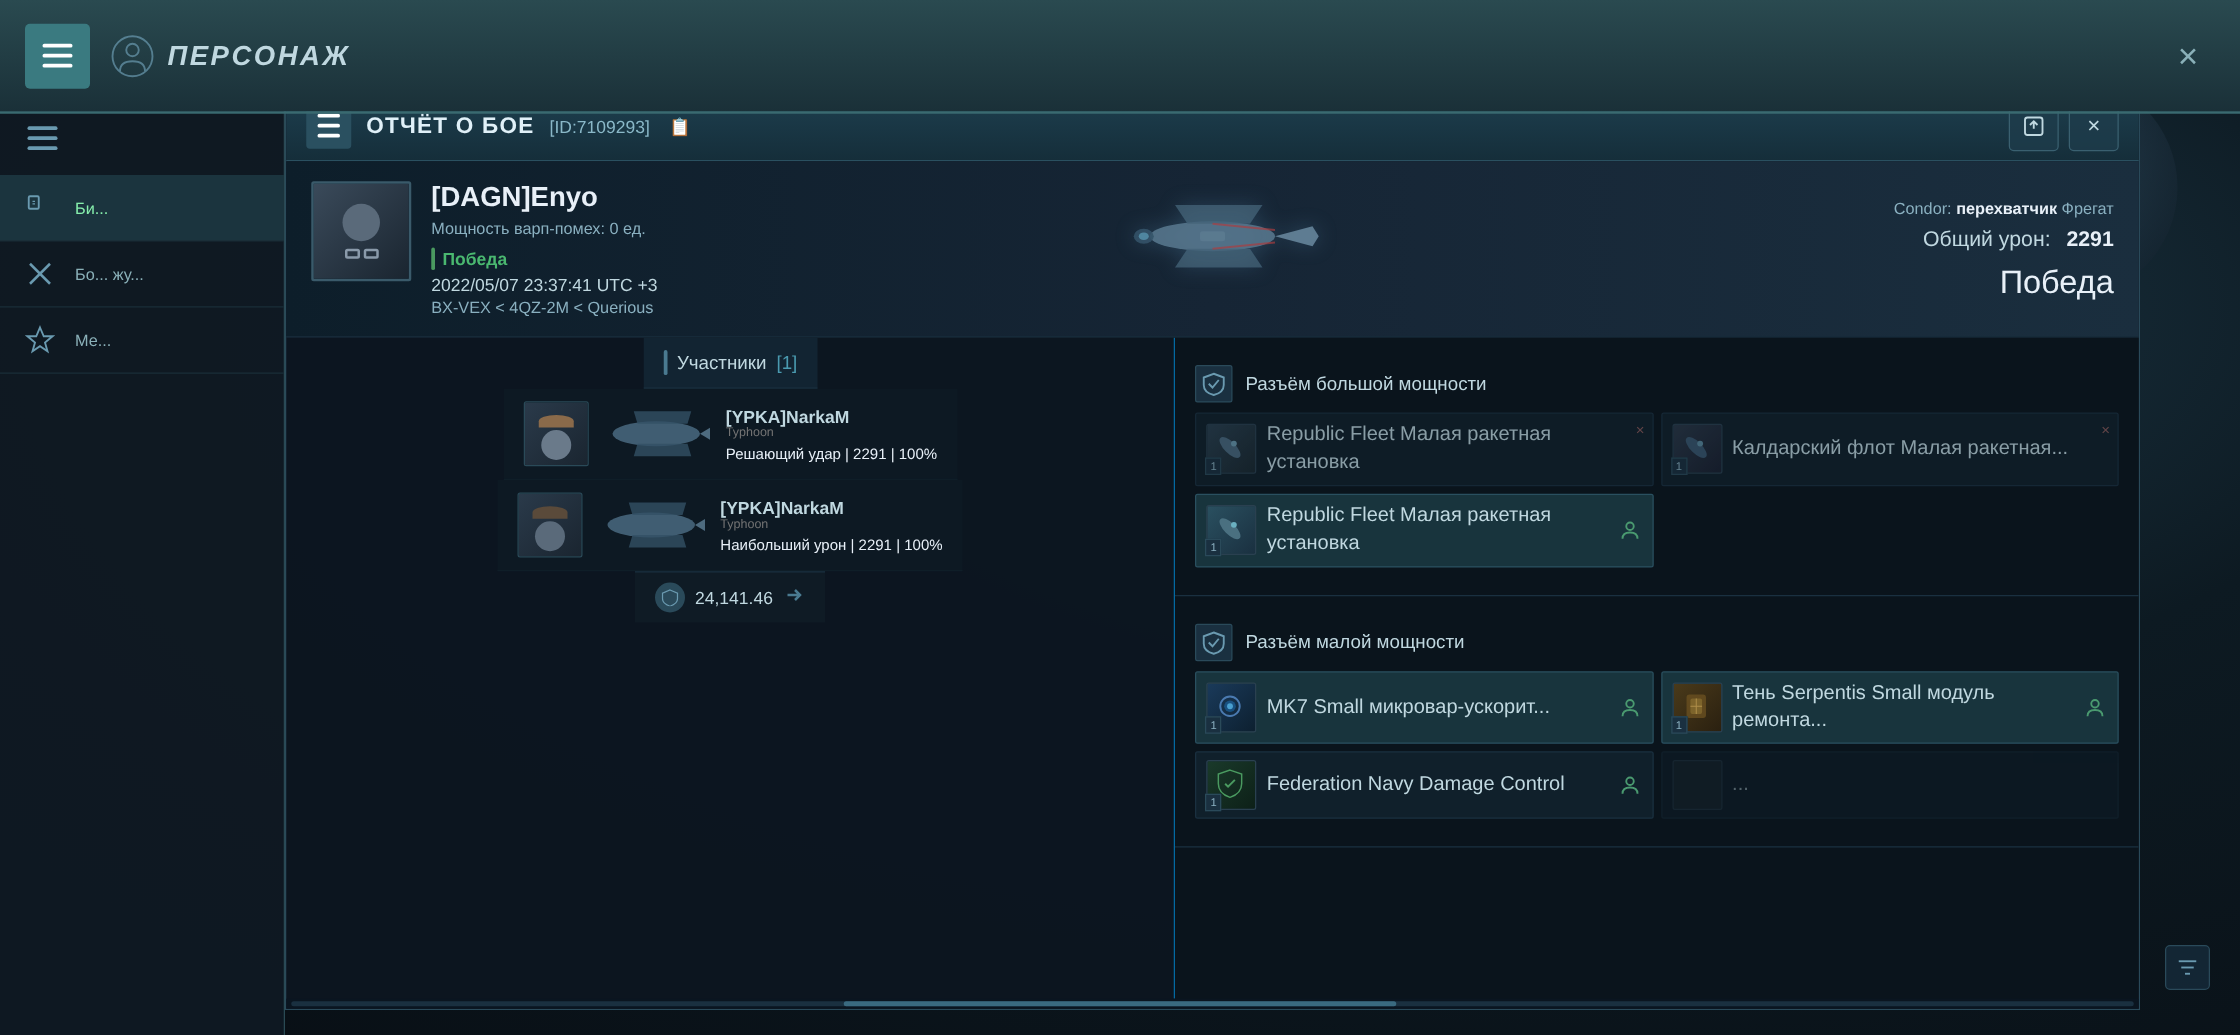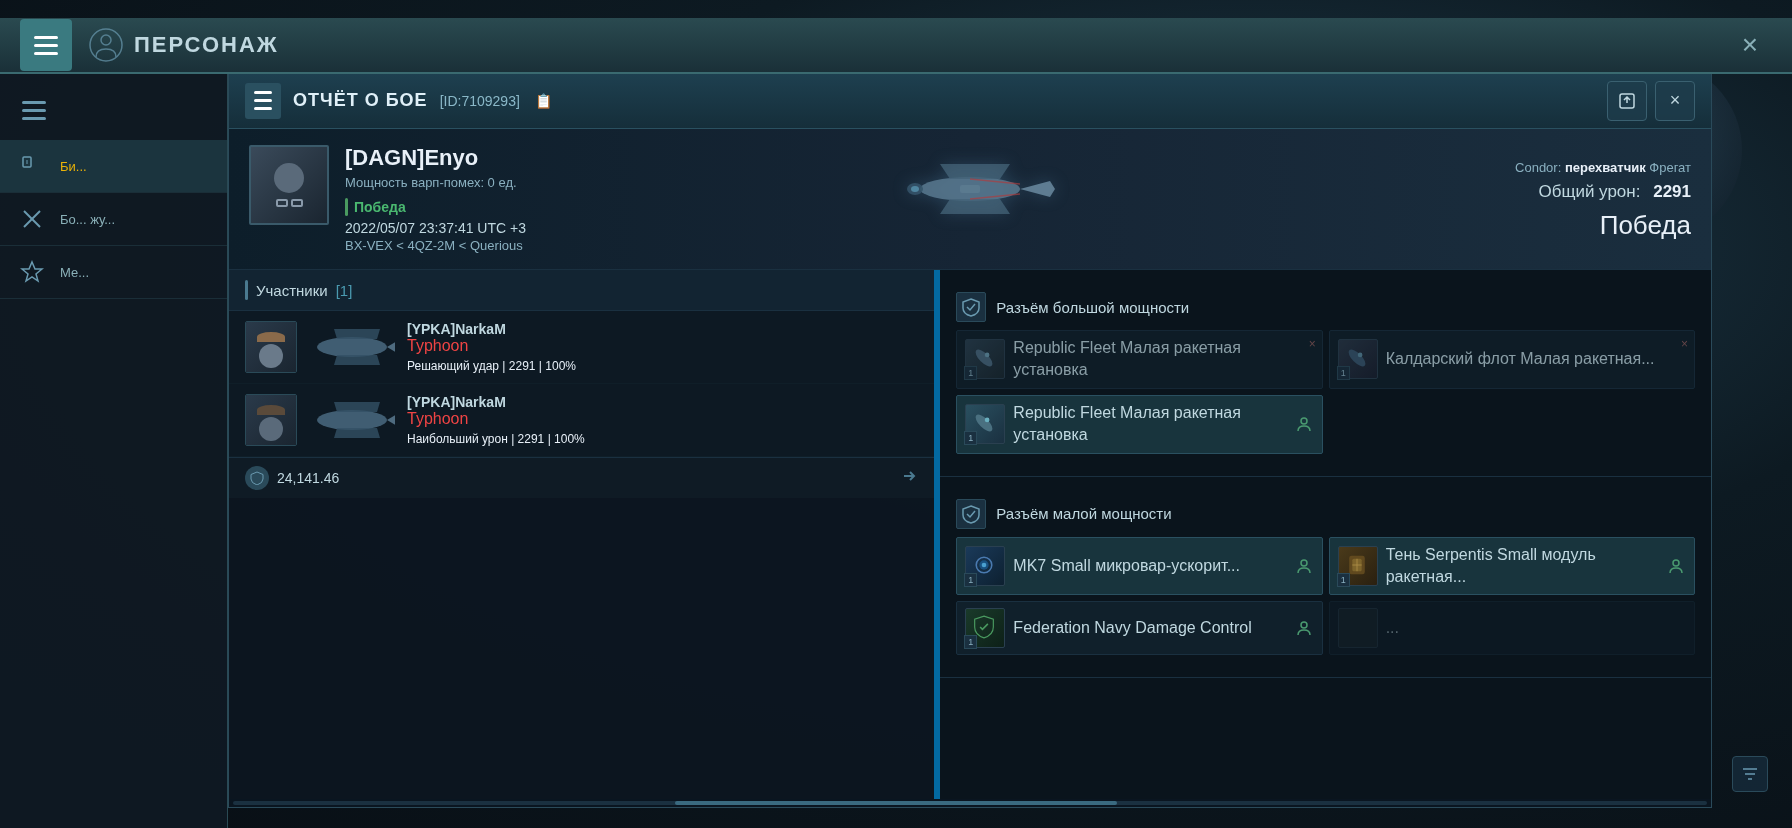--- a/index.html
+++ b/index.html
@@ -16,28 +16,29 @@
     .bg-space {
       position: absolute;
       top: 0; left: 0; right: 0; bottom: 0;
       background: radial-gradient(ellipse at 70% 30%, #1e3a4a 0%, #0d1a22 40%, #080e14 100%);
       z-index: 0;
     }
 
     
     .top-bar {
       position: absolute;
-      top: 18px; left: 0; right: 0;
-      height: 56px;
+      top: 0; left: 0; right: 0;
+      height: 91px;
       background: linear-gradient(to bottom, #2a4a50 0%, #1a3038 100%);
       border-bottom: 2px solid #3a6a70;
       z-index: 10;
       display: flex;
       align-items: center;
       padding: 0 20px;
+      font-style: italic;
     }
     .top-bar-menu-btn {
       width: 52px; height: 52px;
       background: #3a7a80;
       border-radius: 4px;
       display: flex; align-items: center; justify-content: center;
       cursor: pointer;
       margin-right: 16px;
     }
     .hamburger-lines {
@@ -88,21 +89,21 @@
       display: flex;
       align-items: center;
       padding: 10px 16px;
       cursor: pointer;
       color: #8ab0b8;
       font-size: 14px;
       border-bottom: 1px solid #1a2e38;
     }
     .sidebar-item.active {
       background: rgba(40, 80, 90, 0.5);
-      color: #eab308;
+      color: #86efac;
     }
     .sidebar-item-icon {
       width: 32px; height: 32px;
       margin-right: 12px;
       display: flex; align-items: center; justify-content: center;
     }
     .sidebar-item-text { font-size: 13px; }
 
     
     .dialog {
@@ -274,24 +275,25 @@
     
     .dialog-body {
       display: flex;
       flex: 1;
       overflow: hidden;
     }
 
     
     .participants-panel {
       width: 48%;
-      border-right: 6px solid #0369a1;
+      border-right: 1px solid #0369a1;
       display: flex;
       flex-direction: column;
       overflow: hidden;
+      align-items: center;
     }
     .section-header {
       padding: 10px 16px;
       background: rgba(20, 40, 55, 0.8);
       display: flex;
       align-items: center;
       gap: 8px;
       border-bottom: 1px solid #1a3040;
       flex-shrink: 0;
     }
@@ -330,22 +332,22 @@
     }
     .participant-details {
       flex: 1;
     }
     .participant-name {
       color: #c0d8e0;
       font-size: 14px;
       font-weight: bold;
     }
     .participant-ship {
-      color: #ef4444;
-      font-size: 16px;
+      color: #737373;
+      font-size: 10px;
       margin-bottom: 4px;
     }
     .participant-stats {
       color: #8ab0c0;
       font-size: 12px;
     }
     .participant-stats span {
       color: #e8f0f8;
     }
 
@@ -881,21 +883,21 @@
           <div class="module-item highlighted">
             <div class="module-thumb" style="background:linear-gradient(135deg,#4a3a1a,#2a2010);">
               <span class="module-thumb-number">1</span>
               <svg width="36" height="36" viewBox="0 0 36 36" style="padding:4px;">
                 <rect x="8" y="6" width="20" height="24" rx="3" fill="#6a5020" opacity="0.8"></rect>
                 <rect x="12" y="10" width="12" height="16" rx="2" fill="#8a7030" opacity="0.7"></rect>
                 <line x1="18" y1="10" x2="18" y2="26" stroke="#b0904a" stroke-width="1"></line>
                 <line x1="12" y1="18" x2="24" y2="18" stroke="#b0904a" stroke-width="1"></line>
               </svg>
             </div>
-            <span class="module-name">Тень Serpentis Small модуль ракетная...</span>
+            <span class="module-name">Тень Serpentis Small модуль ремонта...</span>
             <div class="module-status-icon status-active">
               <svg width="16" height="16" viewBox="0 0 16 16">
                 <circle cx="8" cy="5" r="3" fill="none" stroke="#4a9a70" stroke-width="1.5"></circle>
                 <path d="M2 15 Q2 10 8 10 Q14 10 14 15" fill="none" stroke="#4a9a70" stroke-width="1.5"></path>
               </svg>
             </div>
           </div>
 
           <div class="module-item">
             <div class="module-thumb" style="background:linear-gradient(135deg,#1a3a2a,#0d2018);">

